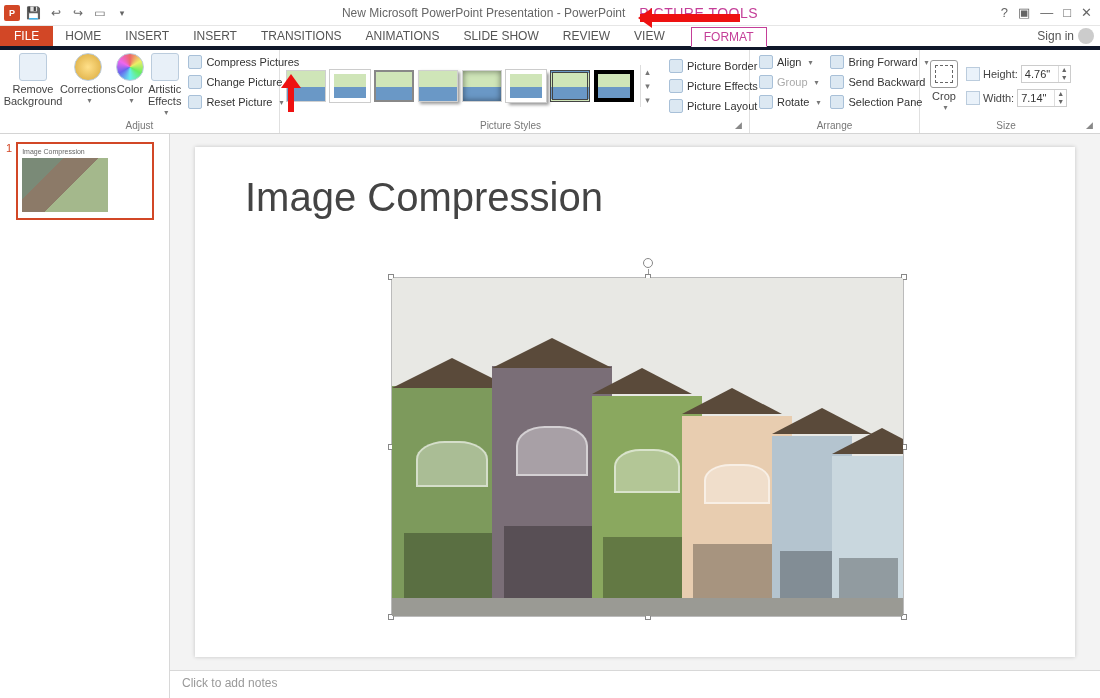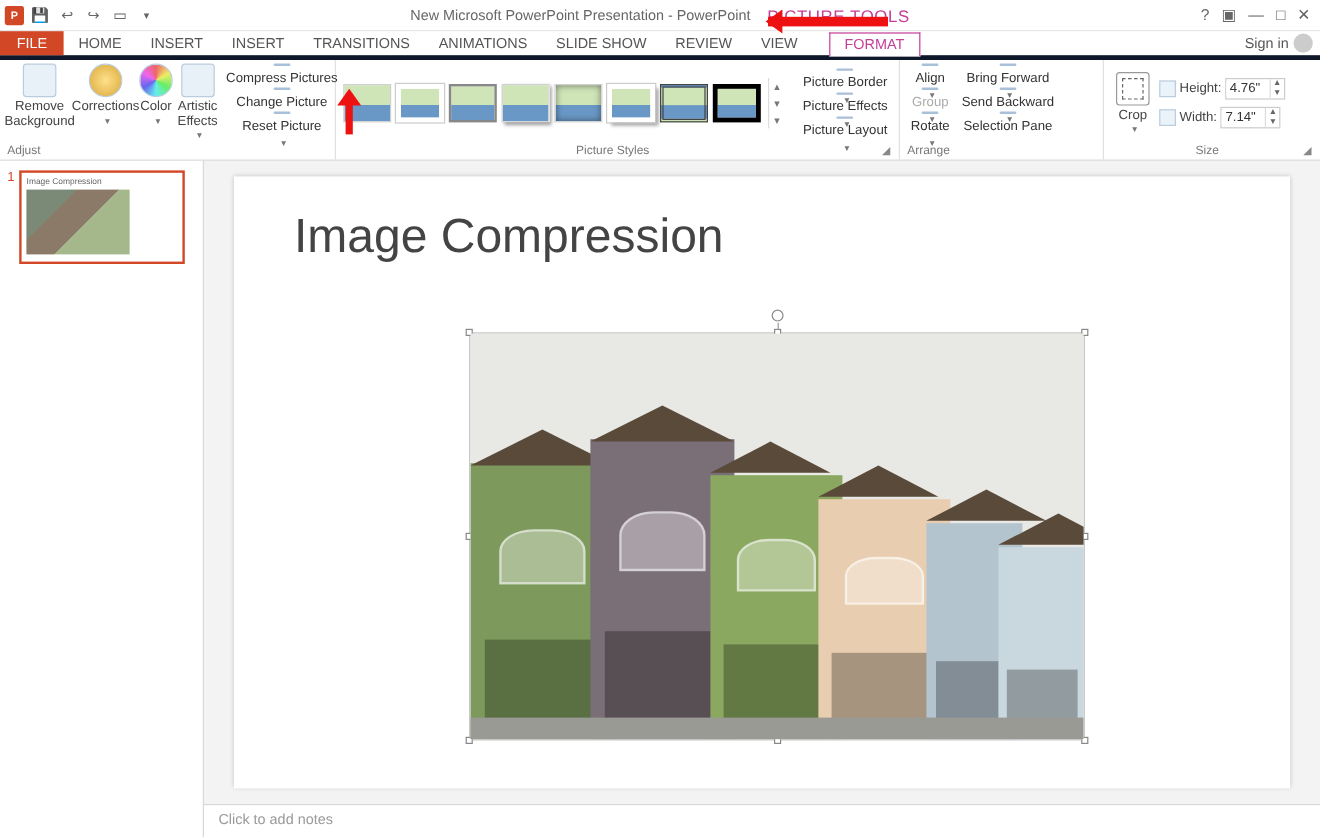--- a/index.html
+++ b/index.html
@@ -20,25 +20,25 @@
   .file-tab { background: #d24726; color: #fff; padding: 0 14px; display: flex; align-items: center; font-size: 12px; cursor:pointer;}
   .tab { padding: 0 12px; display: flex; align-items: center; font-size: 12px; color: #555; cursor:pointer; }
   .tab.format { color: #c43e98; border: 1px solid #c43e98; border-bottom-color:#fff; background:#fff; position:relative; top:1px;}
   .signin { margin-left:auto; padding: 0 6px; display:flex; align-items:center; font-size:12px; color:#555; gap:4px;}
   .avatar { width:16px; height:16px; border-radius:50%; background:#ccc; }
 
   
   .ribbon { height: 84px; background: #fff; display: flex; border-bottom: 1px solid #d4d4d4; }
   .group { border-right: 1px solid #e0e0e0; display:flex; flex-direction:column; justify-content:space-between; padding: 3px 6px 2px 6px; }
   .group-body { display:flex; align-items:flex-start; gap:4px; flex:1; }
-  .group-label { font-size:10px; color:#777; text-align:left; padding-top:1px;}
+  .group-label { font-size:10px; color:#777; text-align:center; padding-top:1px;}
   .big-btn { display:flex; flex-direction:column; align-items:center; gap:2px; width: 54px; cursor:pointer; font-size:11px; color:#444; text-align:center; line-height:1.1;}
   .big-btn .ico { width:28px; height:28px; background:#e8f0f8; border:1px solid #bcd; border-radius:3px; }
   .small-col { display:flex; flex-direction:column; gap:2px; }
-  .small-btn { display:flex; align-items:center; gap:4px; cursor:pointer; font-size:11px; color:#333; height:18px; padding:0 3px; white-space:nowrap;flex-direction:column; }
+  .small-btn { display:flex; align-items:center; gap:4px; cursor:pointer; font-size:11px; color:#333; height:18px; padding:0 3px; white-space:nowrap; }
   .small-btn .mi { width:14px; height:14px; background:#dce8f2; border:1px solid #a8c0d8; border-radius:2px; }
   .caret::after { content:"▾"; font-size:8px; color:#777; margin-left:3px;}
   .pstyle { width:40px; height:32px; border:1px solid #d0d0d0; background: linear-gradient(#cfe5b8 0 55%, #6a98c6 55% 100%); margin-right:4px; cursor:pointer; display:inline-block;}
   .pstyle.b2 { border:4px solid #fff; outline:1px solid #ccc; width:40px; height:32px; box-sizing:border-box;}
   .pstyle.b3 { border:2px solid #888;}
   .pstyle.b6 { border:3px double #444;}
   .pstyle.b7 { border:4px solid #000;}
   .morebar { width:14px; display:flex; flex-direction:column; justify-content:space-around; align-items:center; color:#777; font-size:9px; border-left:1px solid #ddd; height:42px; margin-left:2px;}
   .size-row { display:flex; align-items:center; gap:3px; font-size:11px; height:20px;}
   .size-row .sico { width:14px; height:14px; background:#eaf2fa; border:1px solid #bcd;}

